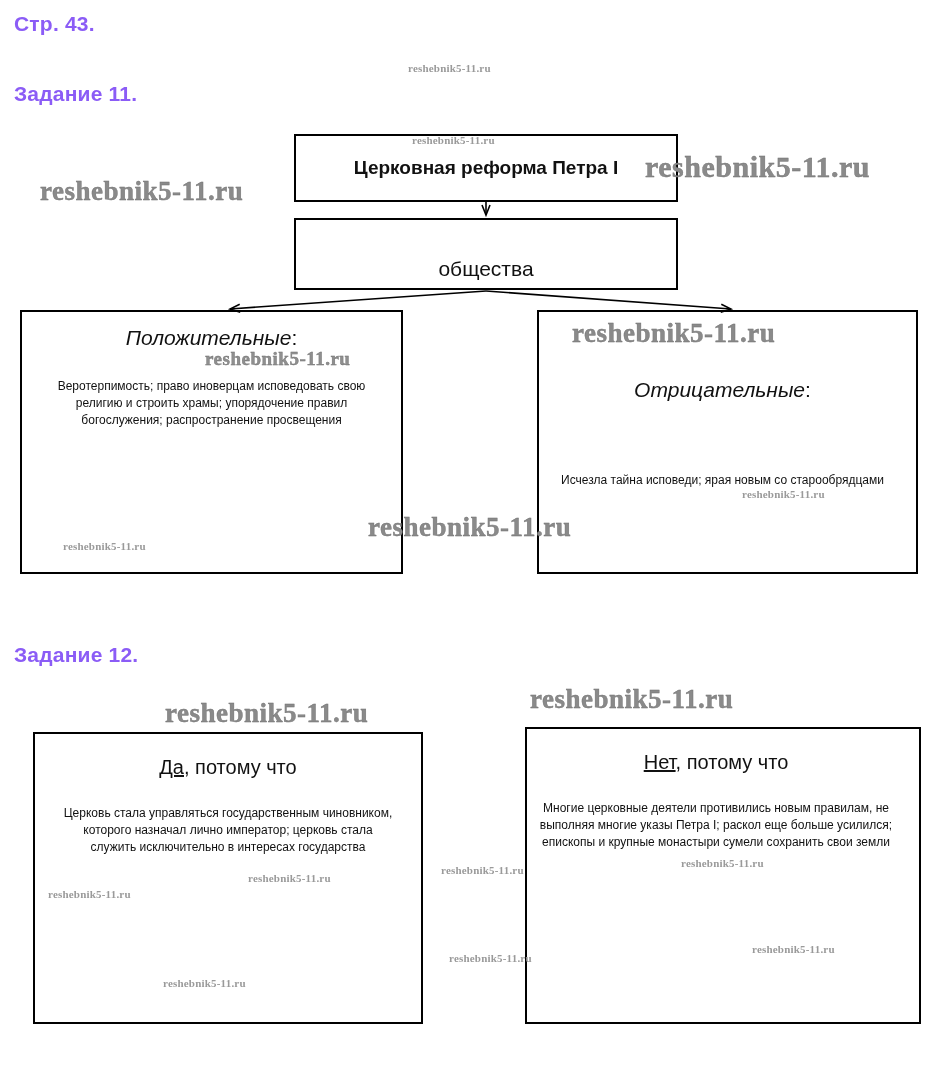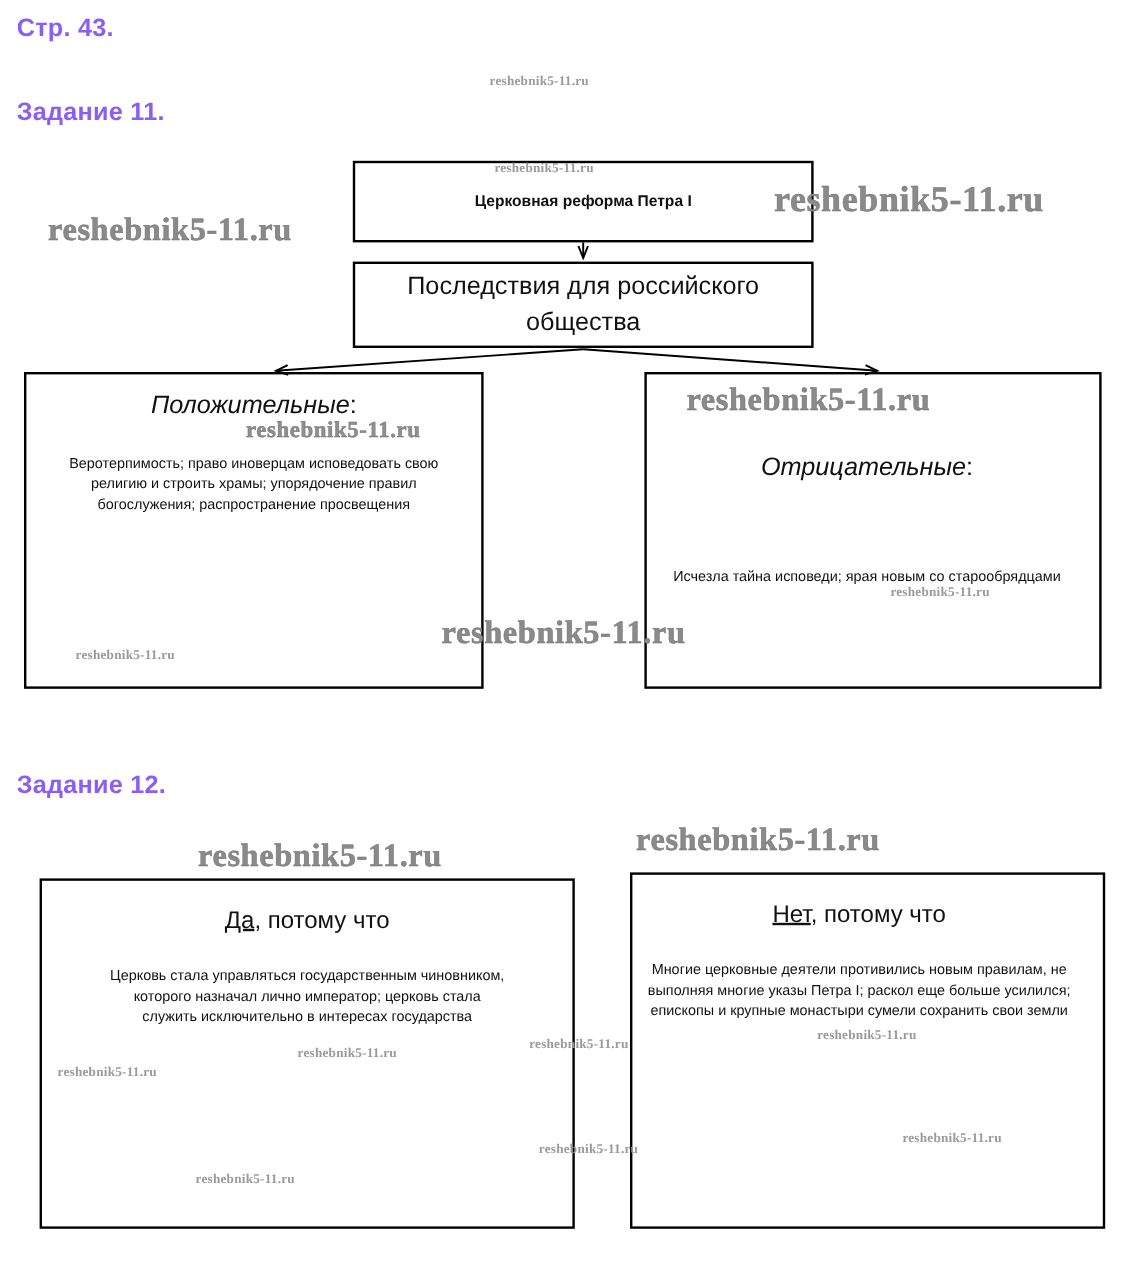--- a/index.html
+++ b/index.html
@@ -50,21 +50,21 @@
   .box .para {
     font-size: 12px;
     line-height: 1.42;
   }
 
   #box-reform {
     left: 294px; top: 134px; width: 384px; height: 68px;
   }
   #box-reform .line {
     font-weight: bold;
-    font-size: 13px;
+    font-size: 19px;
   }
 
   #box-consequences {
     left: 294px; top: 218px; width: 384px; height: 72px;
     padding: 0 18px;
   }
   #box-consequences .para { font-size: 21px; }
 
   #box-positive {
     left: 20px; top: 310px; width: 383px; height: 264px;
@@ -84,21 +84,21 @@
   }
   .kind-label .colon { font-style: normal; }
 
   #box-positive .body   { margin-top: 22px; width: 340px; }
   #box-negative .body   { margin-top: 70px; width: 350px; }
   #box-negative .kind-label { margin-bottom: 0; }
   #box-negative .kind-wrap { margin-top: 52px; }
 
   
   #box-yes {
-    left: 33px; top: 732px; width: 446px; height: 292px;
+    left: 33px; top: 732px; width: 390px; height: 292px;
     justify-content: flex-start;
     padding: 22px 10px 0 10px;
     align-items: center;
   }
   #box-no {
     left: 525px; top: 727px; width: 396px; height: 297px;
     justify-content: flex-start;
     padding: 22px 24px 0 10px;
   }
   .answer-head {
@@ -153,21 +153,21 @@
 
   <path d="M486,291 L731,309" fill="none" stroke="#000" stroke-width="1.6" marker-end="url(#ah)"></path>
 </svg>
 
 <div class="box" id="box-reform">
   <div class="line">Церковная реформа Петра I</div>
 </div>
 
 <div class="box" id="box-consequences">
   <div class="para">
-    <span>Последствия для российского</span><br>
+    <br>
     <span>общества</span>
   </div>
 </div>
 
 <div class="box" id="box-positive">
   <div class="kind-label"><span>Положительные</span><span class="colon">:</span></div>
   <div class="para body">Веротерпимость; право иноверцам исповедовать свою религию и строить храмы; упорядочение правил богослужения; распространение просвещения</div>
 </div>
 
 <div class="box" id="box-negative">

